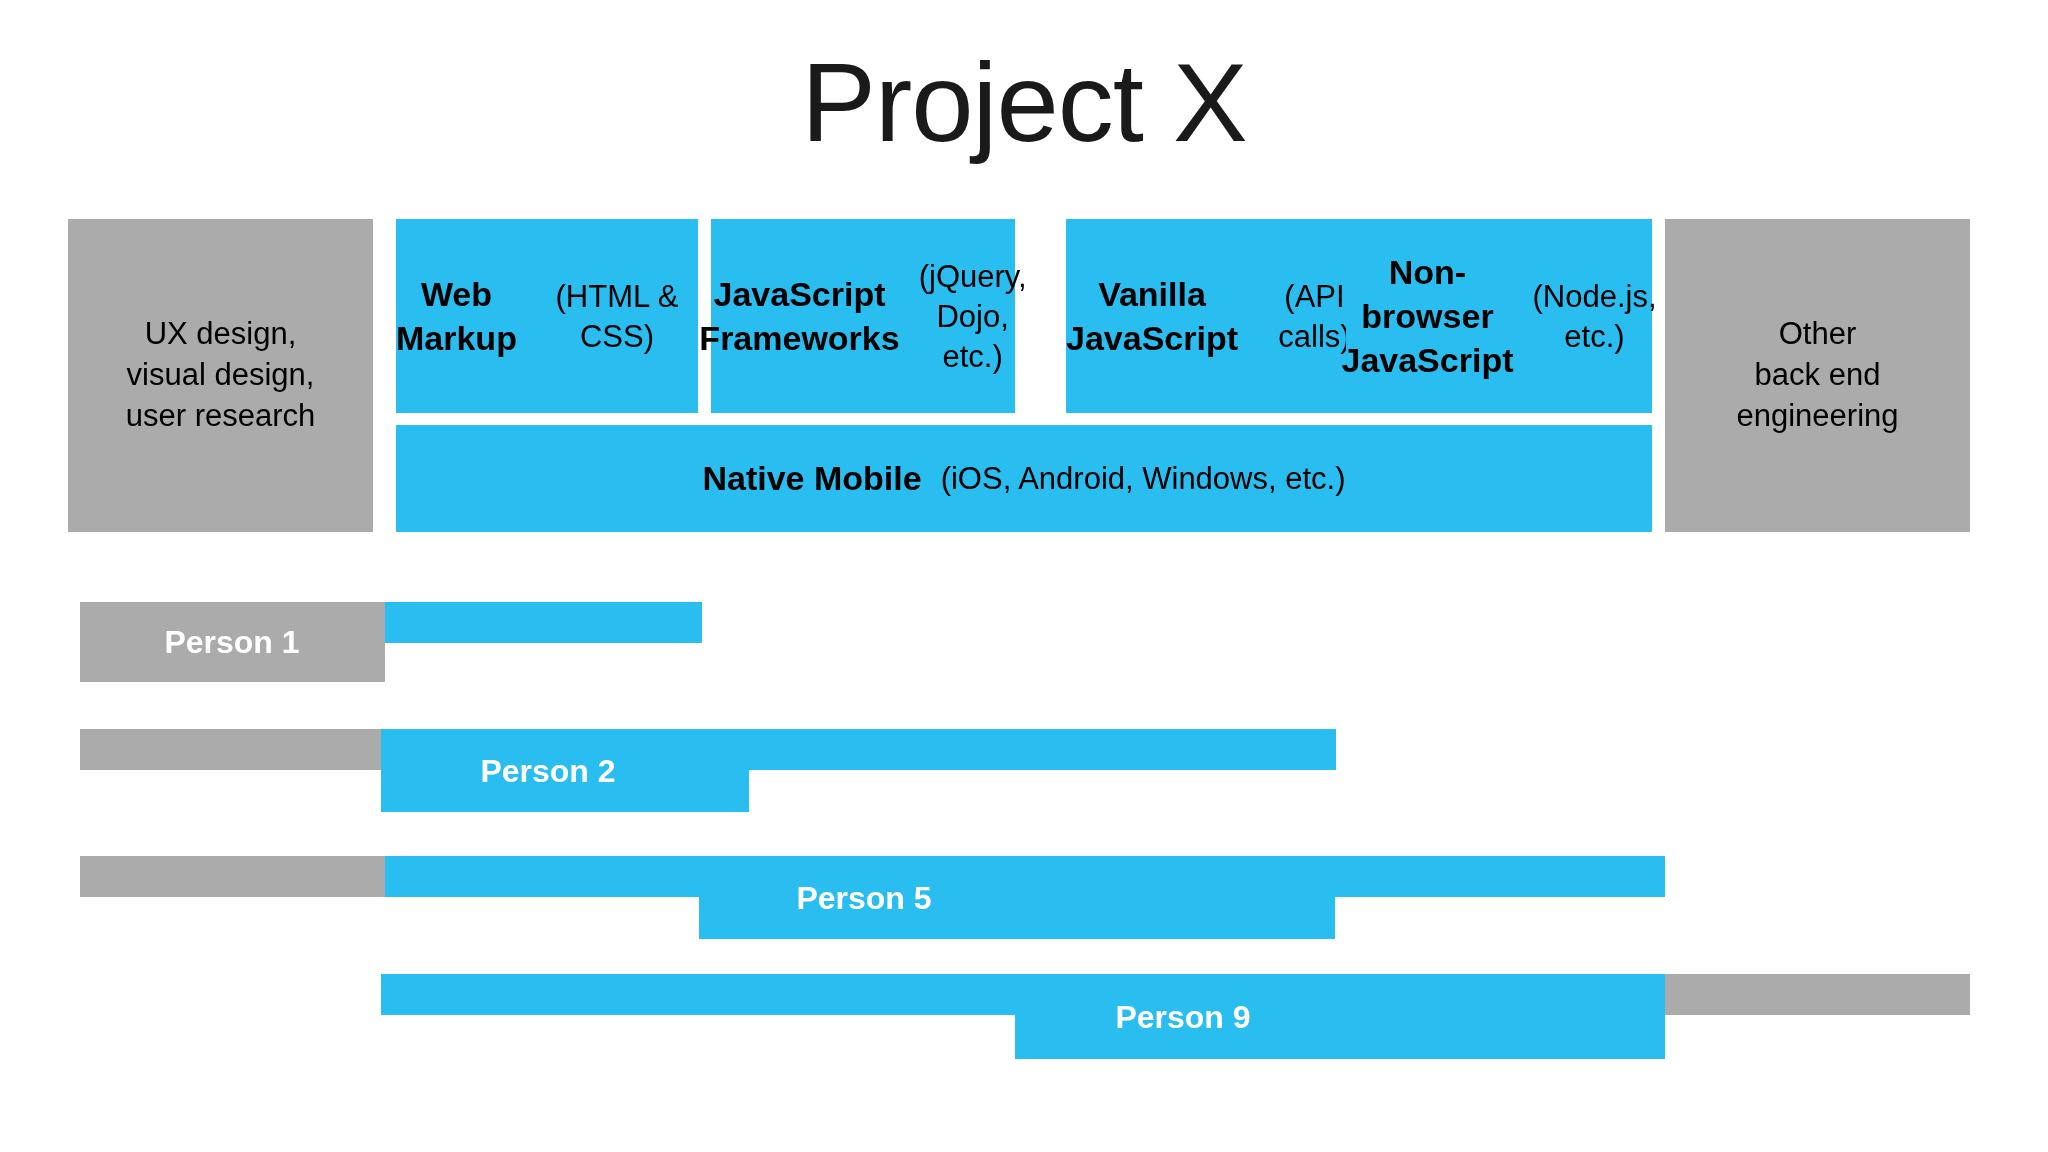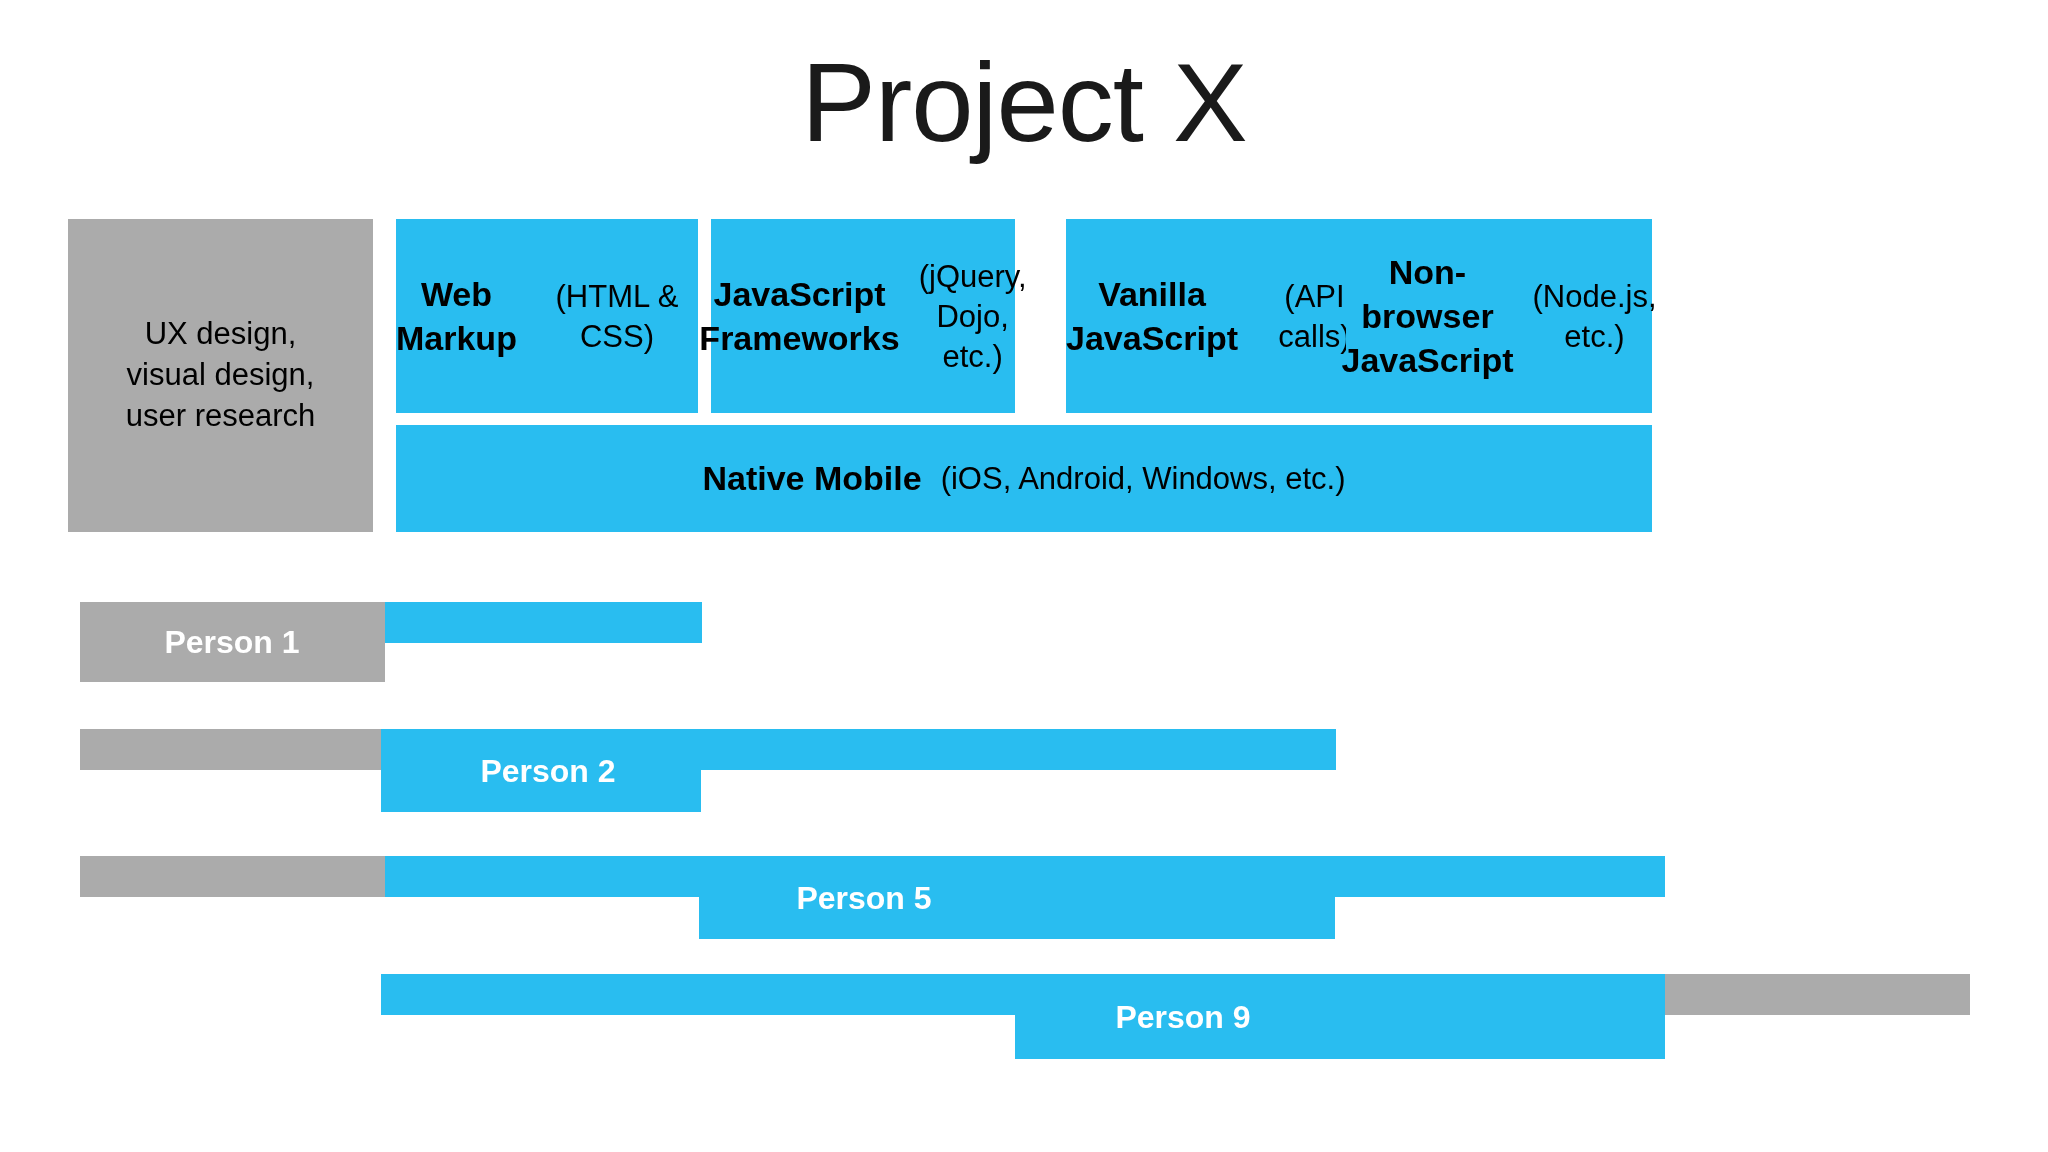--- a/index.html
+++ b/index.html
@@ -74,33 +74,38 @@
 JavaScript</div>
     <div class="box-sub">(API calls)</div>
   </div>
 
   <div class="box blue" style="left:1346px;top:219px;width:306px;height:194px">
     <div class="box-title">Non-browser
 JavaScript</div>
     <div class="box-sub">(Node.js, etc.)</div>
   </div>
 
+  <div class="box gray" style="left:1665px;top:219px;width:305px;height:313px">
+    <div class="gray-text">Other
+back end
+engineering</div>
+  </div>
 
   <div class="box blue" style="left:396px;top:425px;width:1256px;height:107px">
     <div class="box-title">Native Mobile</div>
     <div class="box-sub">(iOS, Android, Windows, etc.)</div>
   </div>
 
   <div id="person-rows">
       <div class="seg gray" style="left: 80px; top: 602px; width: 305px; height: 80px;">
         <span class="person-label" style="left: 152px;">Person 1</span>
       </div>
       <div class="seg blue" style="left: 385px; top: 602px; width: 317px; height: 41px;"></div>
       <div class="seg gray" style="left: 80px; top: 729px; width: 301px; height: 41px;"></div>
-      <div class="seg blue" style="left: 381px; top: 729px; width: 320px; height: 83px;">
+      <div class="seg blue" style="left: 381px; top: 729px; width: 320px; height: 83px; padding-left: 48px;">
         <span class="person-label" style="left: 167px;">Person 2</span>
       </div>
       <div class="seg blue" style="left: 701px; top: 729px; width: 635px; height: 41px;"></div>
       <div class="seg gray" style="left: 80px; top: 856px; width: 305px; height: 41px;"></div>
       <div class="seg blue" style="left: 385px; top: 856px; width: 1280px; height: 41px;"></div>
       <div class="seg blue" style="left: 699px; top: 856px; width: 636px; height: 83px;">
         <span class="person-label" style="left: 165px;">Person 5</span>
       </div>
       <div class="seg blue" style="left: 381px; top: 974px; width: 1284px; height: 41px;"></div>
       <div class="seg blue" style="left: 1015px; top: 974px; width: 650px; height: 85px;">

